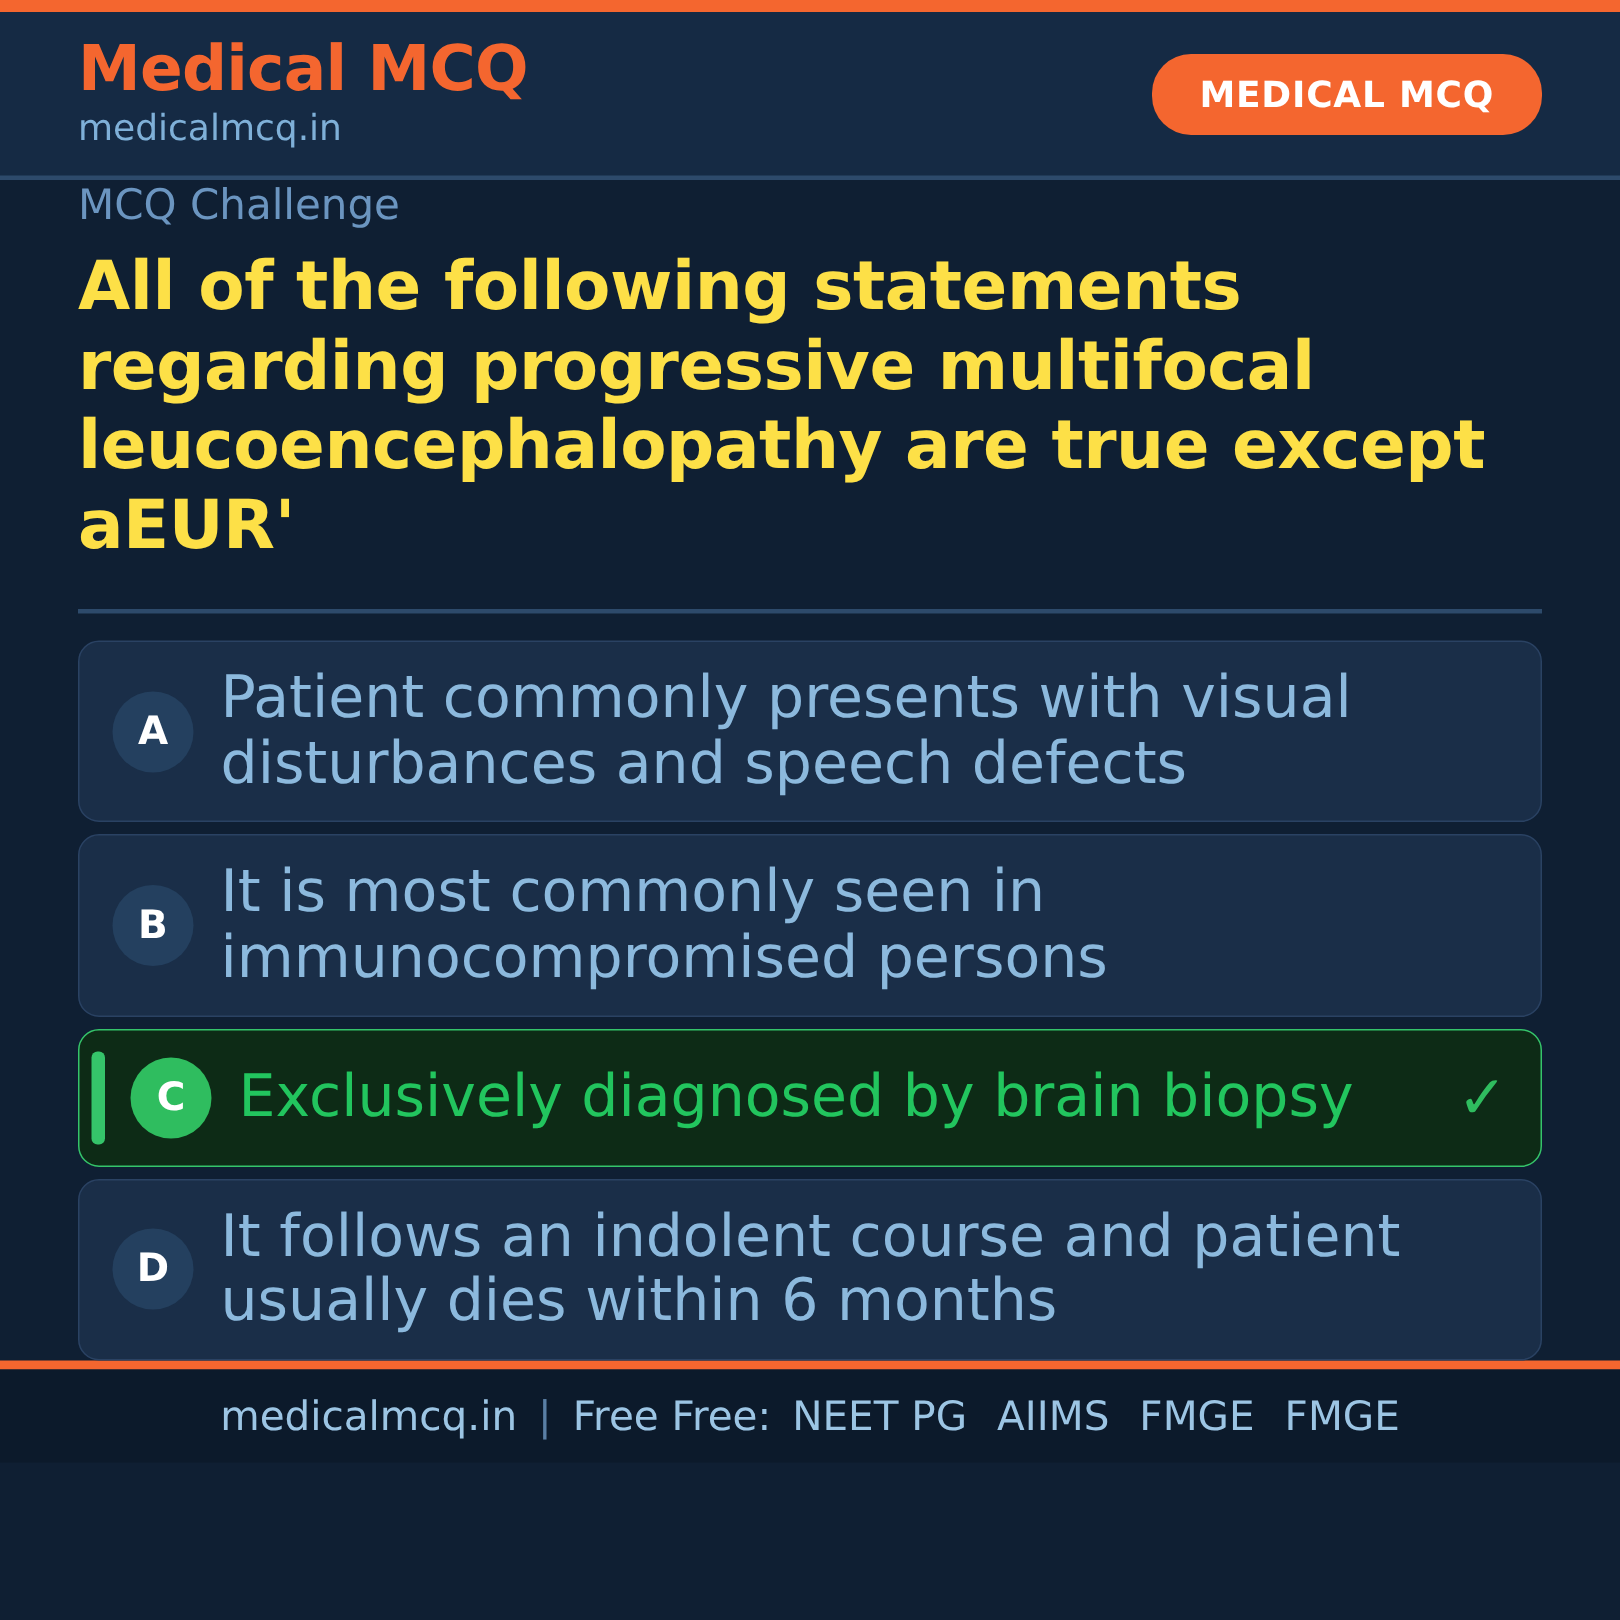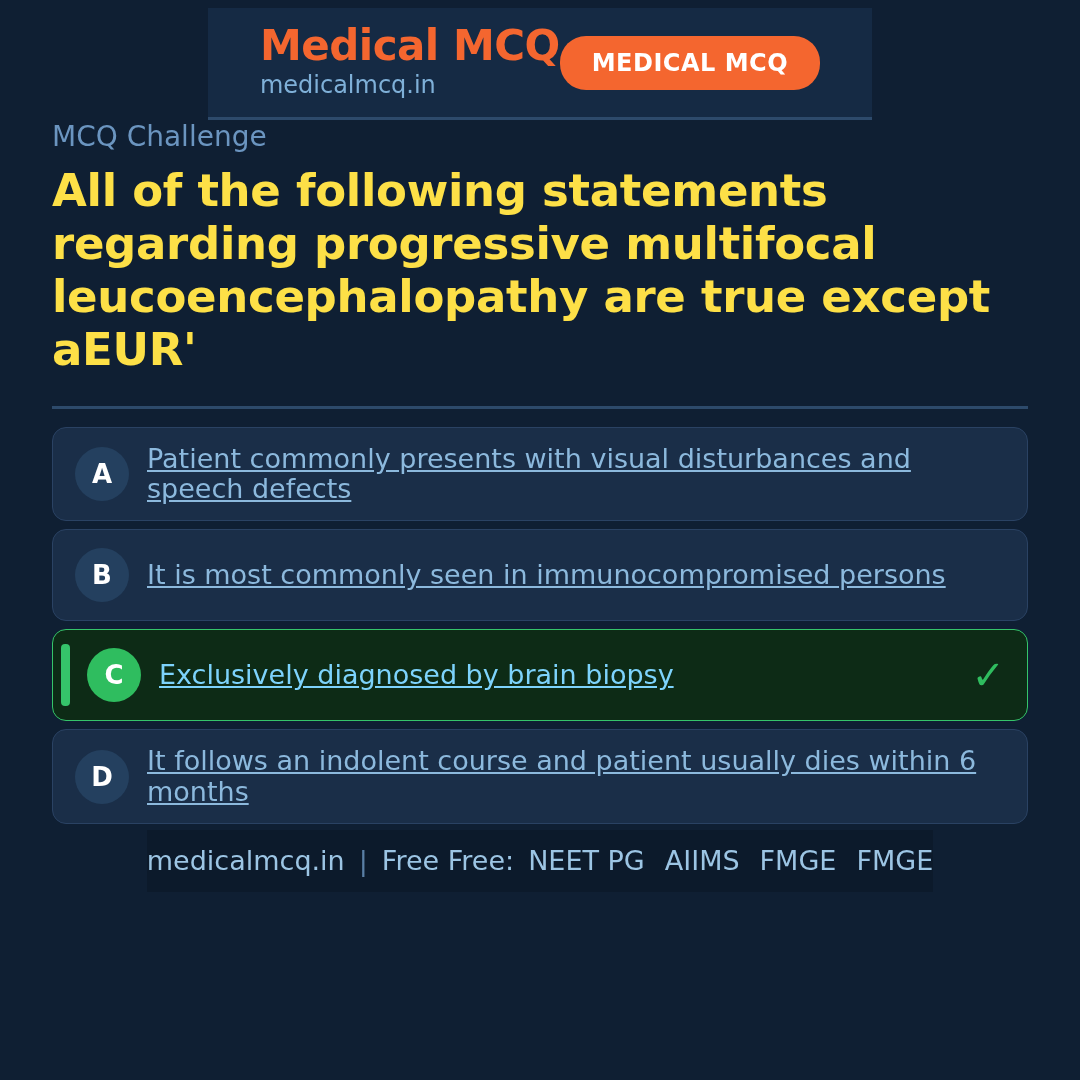--- a/index.html
+++ b/index.html
@@ -8,21 +8,21 @@
     width:1080px; height:1080px;
     background:#0f1f33;
     font-family:"DejaVu Sans", sans-serif;
     overflow:hidden;
   }
 
   .card-root {
     position:relative;
     width:1080px; height:758px;
     background:#0f1f33;
-    display:flex; flex-direction:column;align-items:center;
+    display:flex; flex-direction:column;
   }
 
   
   .top-rule { height:8px; background:#f4662f; flex:0 0 auto; }
 
   
   .header {
     flex:0 0 auto;
     height:112px;
     background:#152a44;
@@ -86,39 +86,38 @@
   .option .letter {
     flex:0 0 auto;
     width:54px; height:54px; border-radius:50%;
     background:#24405f; color:#ffffff;
     font-size:26px; font-weight:bold;
     display:flex; align-items:center; justify-content:center;
     margin-right:18px;
   }
   .option .otext {
     flex:1 1 auto;
-    font-size:27px; color:#8cb9dd;
+    font-size:39px; color:#8cb9dd;
     line-height:1.12;
-    text-decoration:underline;
   }
   .option .tick { display:none; }
 
   
   .option.correct {
     background:#0d2b16;
     border:1px solid #35c46a;
     padding-left:34px;
   }
   .option.correct::before {
     content:"";
     position:absolute; left:8px; top:14px; bottom:14px;
     width:9px; border-radius:4px; background:#35c46a;
   }
   .option.correct .letter { background:#2fbd5f; }
-  .option.correct .otext { color:#7dd3fc; }
+  .option.correct .otext { color:#22c55e; }
   .option.correct .tick {
     display:block;
     flex:0 0 auto;
     color:#2fbd5f; font-size:40px; font-weight:bold;
     margin-left:18px; line-height:1;
   }
 
   
   .footer-rule { height:6px; background:#f4662f; flex:0 0 auto; }
   .footer {

